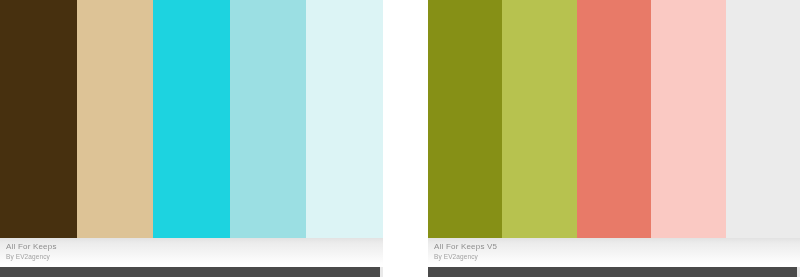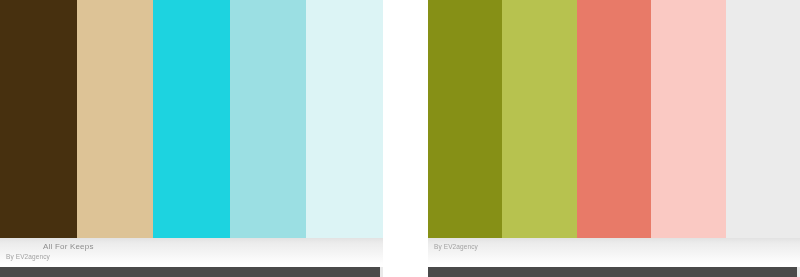--- a/index.html
+++ b/index.html
@@ -56,21 +56,20 @@
     box-sizing: border-box;
     padding: 4px 0 0 6px;
     overflow: hidden;
   }
   .caption-title {
     font-size: 8px;
     line-height: 10px;
     color: #8e8e8e;
     letter-spacing: 0.2px;
     white-space: nowrap;
-    margin-left: 37px;
   }
   .caption-author {
     font-size: 6.5px;
     line-height: 9px;
     color: #a2a2a2;
     letter-spacing: 0.1px;
     white-space: nowrap;
   }
 
   .shelf-bar {
@@ -114,18 +113,19 @@
 
   <div class="palette-card card-1">
     <div class="swatch-strip">
       <div class="swatch" style="background: rgb(134, 144, 22);"></div>
       <div class="swatch" style="background: rgb(183, 194, 79);"></div>
       <div class="swatch" style="background: rgb(232, 122, 104);"></div>
       <div class="swatch" style="background: rgb(250, 201, 195);"></div>
       <div class="swatch" style="background: rgb(235, 235, 235);"></div>
     </div>
     <div class="caption-bar">
+      <div class="caption-title">All For Keeps V5</div>
       <div class="caption-author">By EV2agency</div>
     </div>
     <div class="shelf-bar" style="background: rgb(74, 74, 74);"></div>
   </div>
 
 </div>
 
 </body></html>

